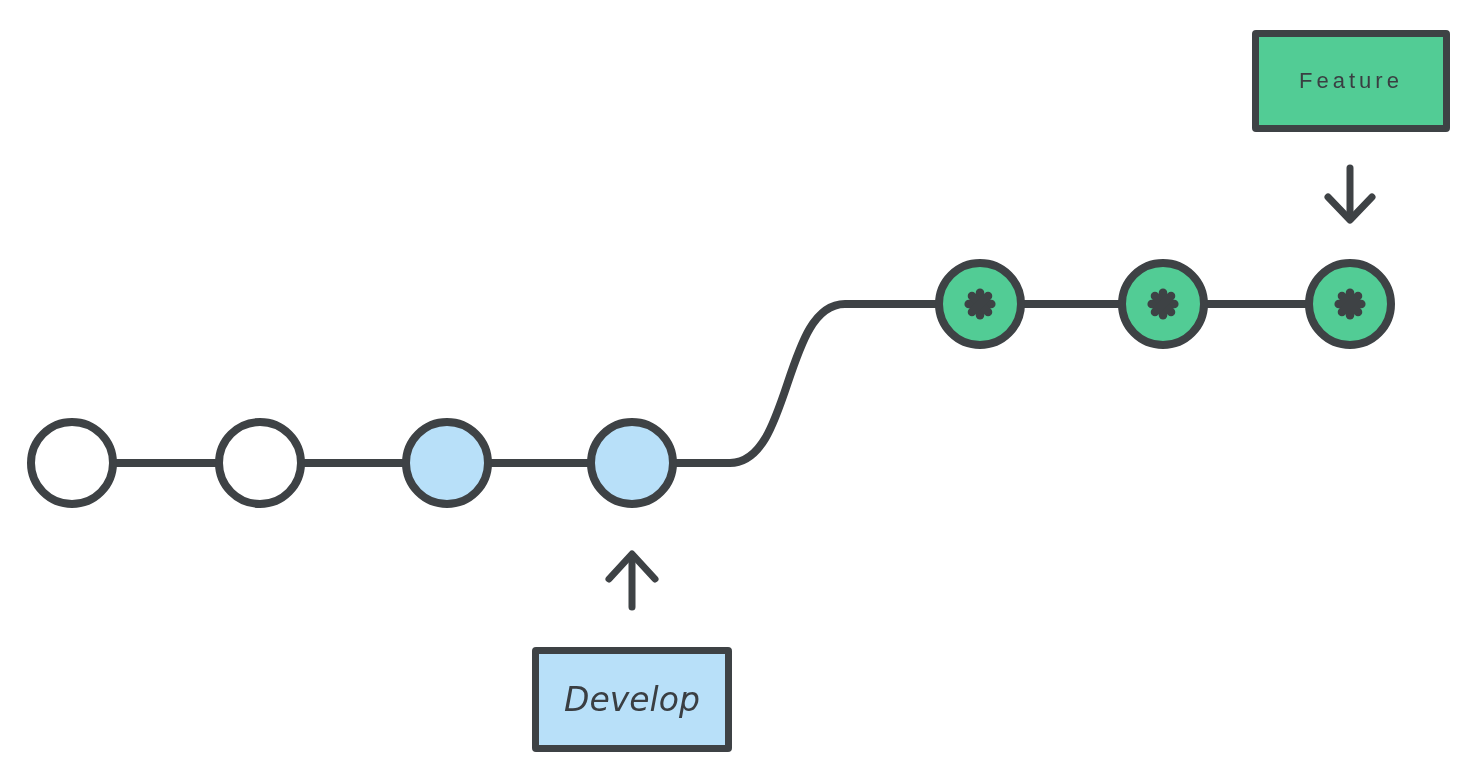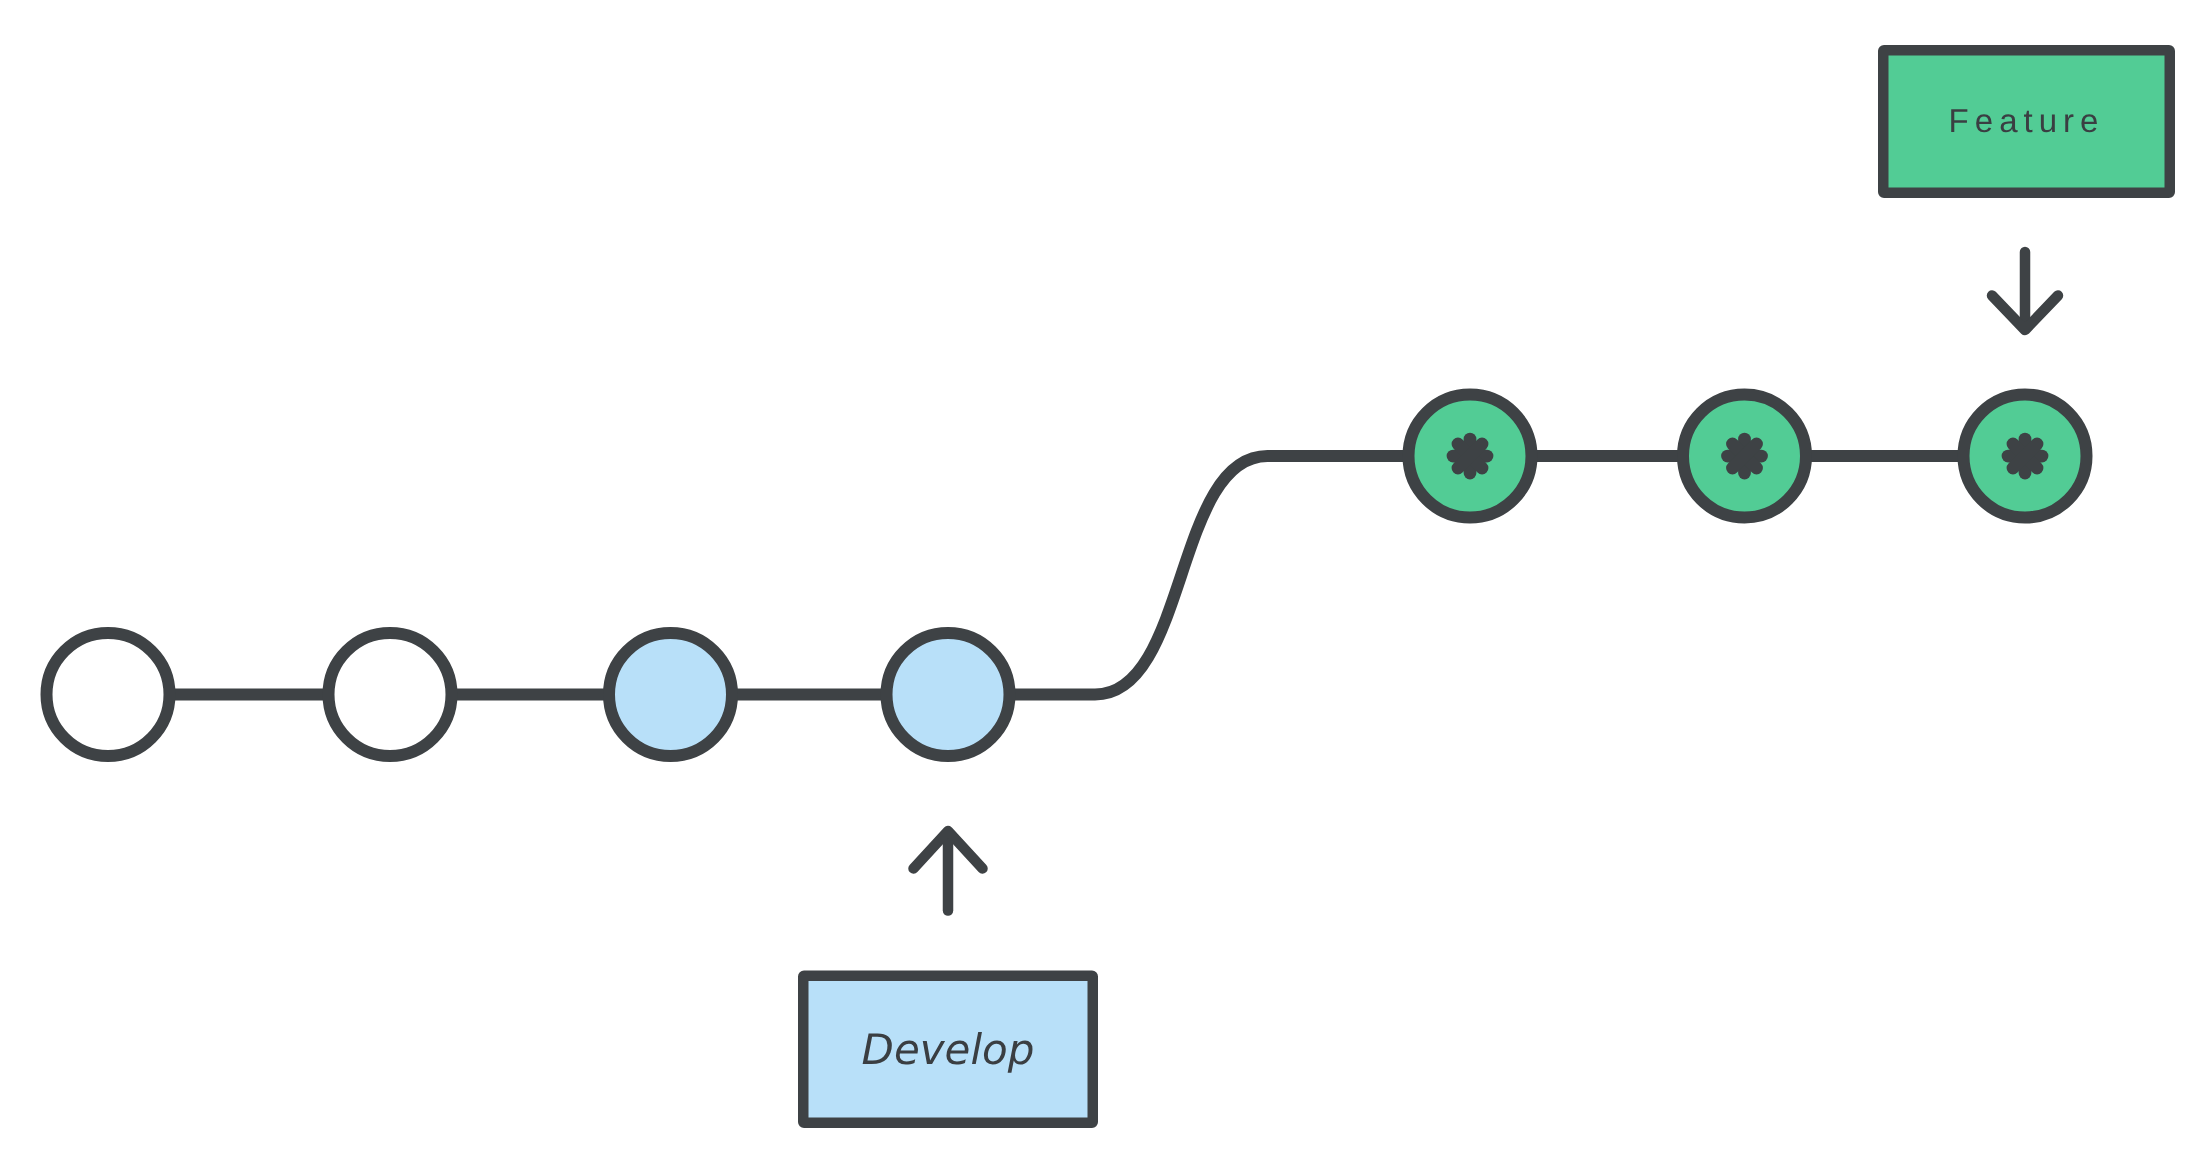--- a/index.html
+++ b/index.html
@@ -84,21 +84,21 @@
     font-family: "Liberation Sans", sans-serif;
   }
   .develop-box {
     left: 532px;
     top: 647px;
     width: 200px;
     height: 105px;
     background: var(--color-develop);
   }
   .develop-box .label-text {
-    font-size: 28px;
+    font-size: 33px;
     font-style: italic;
     font-family: "DejaVu Sans", sans-serif;
   }
 </style>
 </head>
 <body>
 
 <div class="canvas">
 
   <svg class="wires" width="1466" height="766" viewBox="0 0 1466 766">

